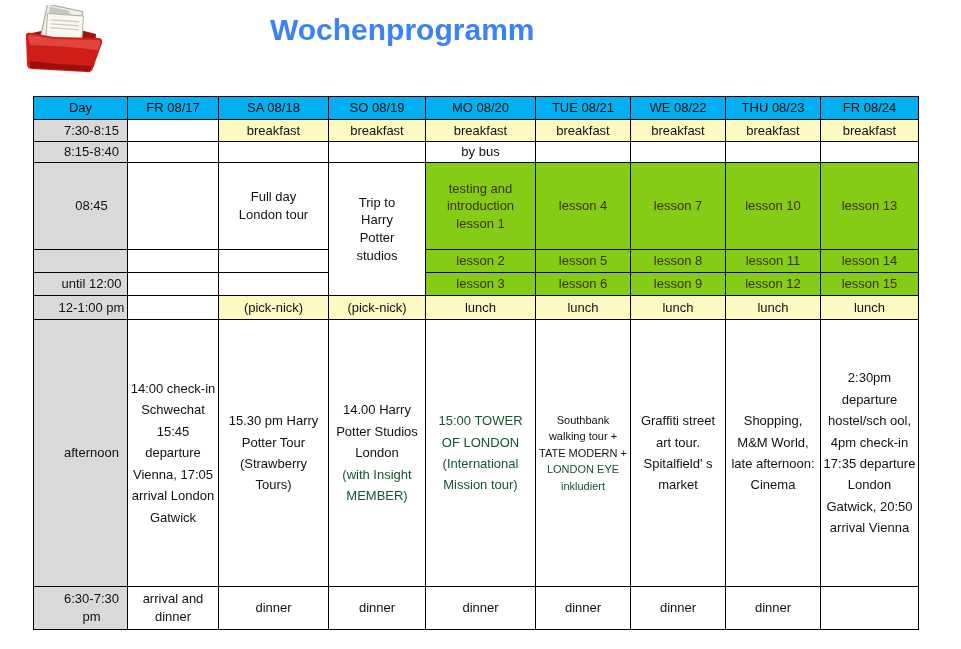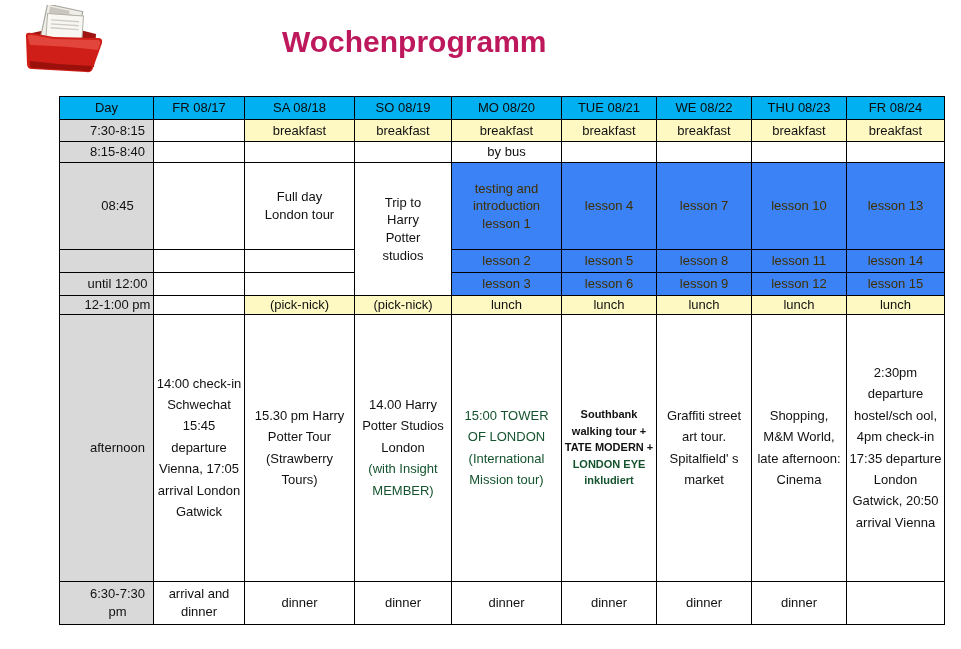--- a/index.html
+++ b/index.html
@@ -5,51 +5,50 @@
   html,body{margin:0;padding:0;background:#ffffff;}
   body{
     position:relative;
     width:961px;height:649px;
     font-family:"Liberation Sans", sans-serif;
     color:#111;
     overflow:hidden;
   }
   .page-title{
     position:absolute;left:270px;top:13px;
-    font-size:30px;font-weight:700;color:#be185d;
+    font-size:30px;font-weight:700;color:#3b82f6;
     letter-spacing:0px;
-    margin:12px;
+    margin:0;
   }
   .folder-icon{
     position:absolute;left:16px;top:5px;width:92px;height:76px;
   }
   table.program{
     position:absolute;left:33px;top:96px;
     border-collapse:collapse;
     table-layout:fixed;
     font-size:13px;
-    margin-left:26px;
   }
   .program th,.program td{
     border:1.6px solid #000;
     text-align:center;
     vertical-align:middle;
     padding:0 2px;
     line-height:1.35;
     overflow:hidden;
     font-weight:400;
   }
   .program th{background:#00B0F0;color:#0a0a0a;}
   td.time{background:#D9D9D9;padding-left:24px;}
   td.greenbg{background:#fef9c3;}
-  td.orange{background:#3b82f6;color:#402F00;}
+  td.orange{background:#84cc16;color:#402F00;}
   td.white{background:#ffffff;}
   .green-text{color:#14532d;}
   td.afternoon-cell{line-height:1.65;}
-  td.small{font-size:11px;font-weight:700;line-height:1.5;}
+  td.small{font-size:11px;font-weight:400;line-height:1.5;}
   td.pad12{padding:0 12px;}
   td.pad14{padding:0 18px;}
   .block{display:block;}
 </style>
 </head>
 <body>
 
 <svg class="folder-icon" viewBox="0 0 92 76" xmlns="http://www.w3.org/2000/svg">
   <path d="M16 28 L48 21 L80 29 L78 62 L18 60 Z" fill="#9e1410"></path>
   <g transform="rotate(12 52 28)">
@@ -144,21 +143,21 @@
       <td class="time">until 12:00</td>
       <td class="white"></td>
       <td class="white"></td>
       <td class="orange">lesson 3</td>
       <td class="orange">lesson 6</td>
       <td class="orange">lesson 9</td>
       <td class="orange">lesson 12</td>
       <td class="orange">lesson 15</td>
     </tr>
 
-    <tr style="height:18px">
+    <tr style="height:24px">
       <td class="time">12-1:00 pm</td>
       <td class="white"></td>
       <td class="greenbg">(pick-nick)</td>
       <td class="greenbg">(pick-nick)</td>
       <td class="greenbg">lunch</td>
       <td class="greenbg">lunch</td>
       <td class="greenbg">lunch</td>
       <td class="greenbg">lunch</td>
       <td class="greenbg">lunch</td>
     </tr>

